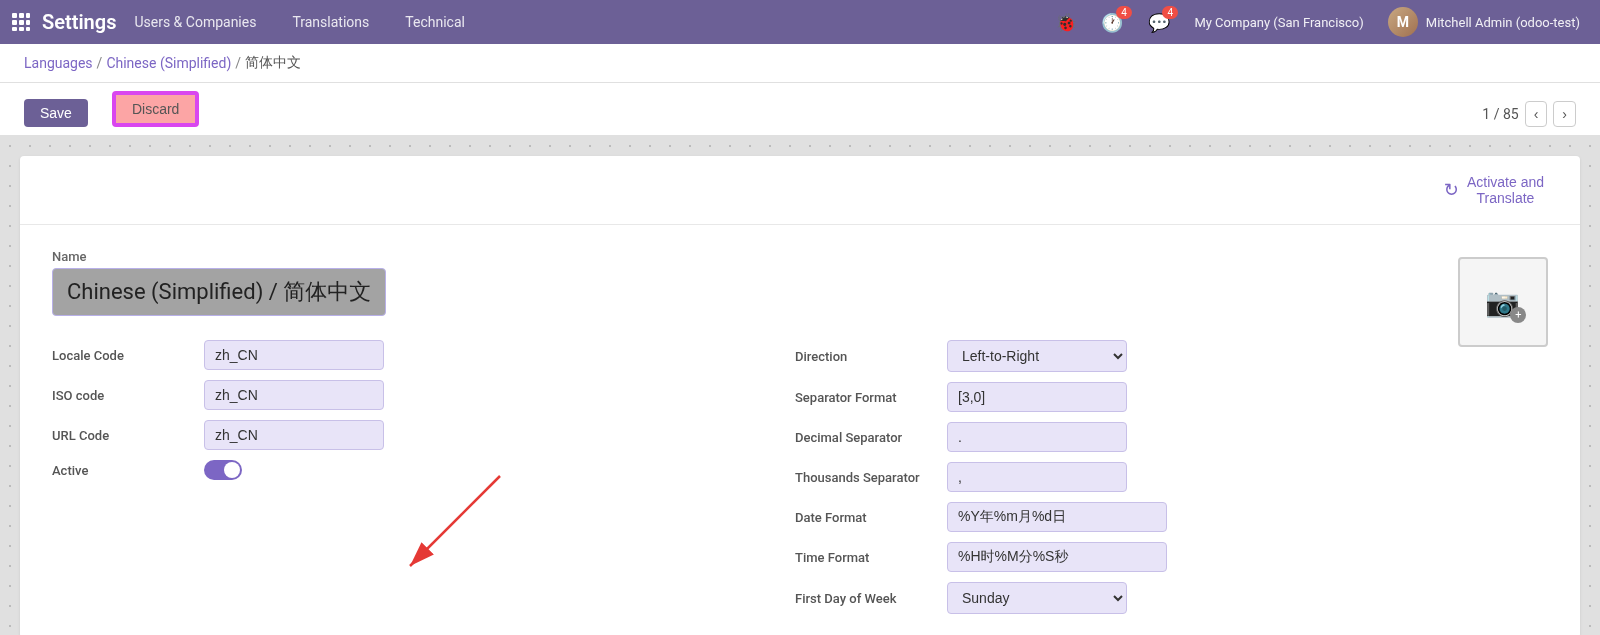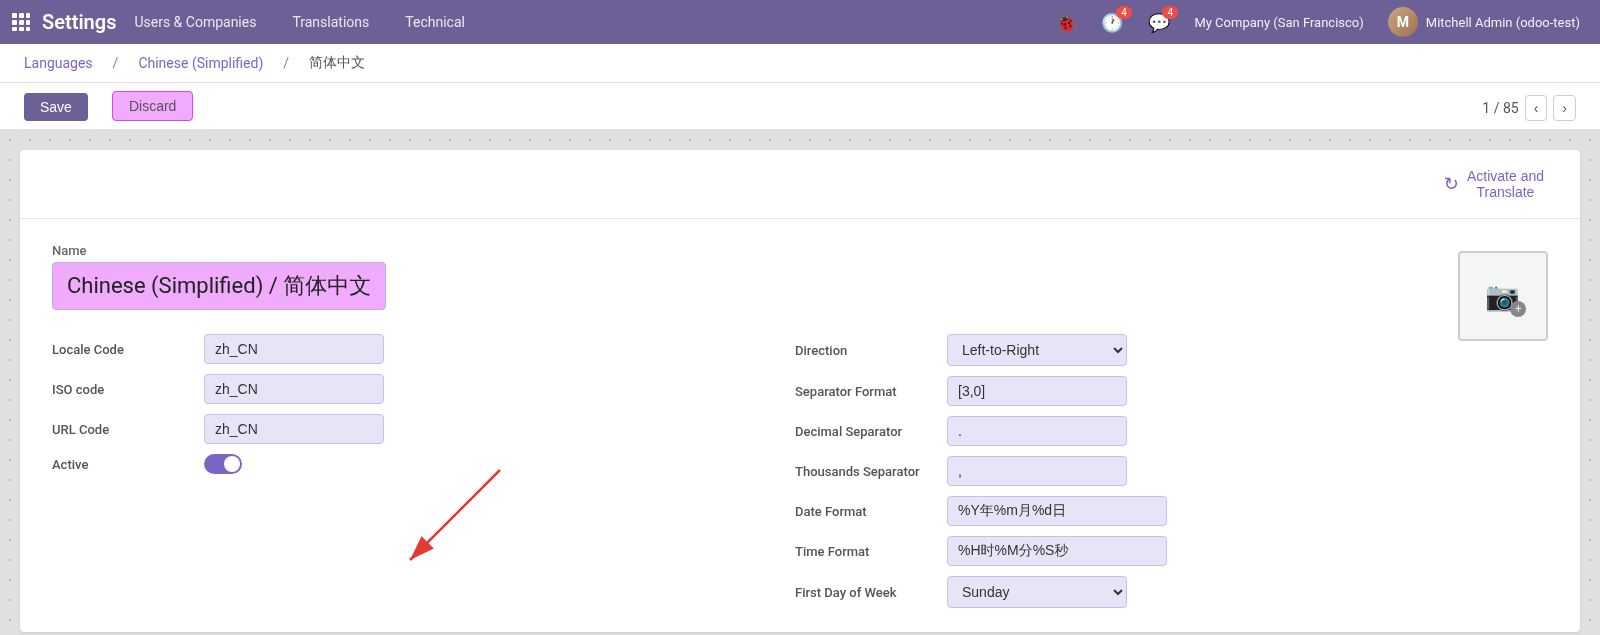--- a/index.html
+++ b/index.html
@@ -105,21 +105,21 @@
       font-weight: bold;
     }
 
     
     .breadcrumb-bar {
       background: white;
       padding: 10px 24px;
       display: flex;
       align-items: center;
       border-bottom: 1px solid #e0e0e0;
-      gap: 20px;
+      gap: 4px;
     }
     .breadcrumb-link {
       color: #7c66c4;
       cursor: pointer;
       text-decoration: none;
       font-size: 14px;
     }
     .breadcrumb-sep {
       color: #888;
       font-size: 14px;
@@ -141,23 +141,23 @@
     .btn-save {
       background: #6c6096;
       color: white;
       border: none;
       padding: 6px 16px;
       border-radius: 4px;
       cursor: pointer;
       font-size: 14px;
     }
     .btn-discard {
-      background: #f0abfc;
+      background: #fca5a5;
       color: #555;
-      border: 1px solid #d946ef;
+      border: 4px solid #d946ef;
       padding: 6px 16px;
       border-radius: 4px;
       cursor: pointer;
       font-size: 14px;
     }
     .pagination {
       margin-left: auto;
       display: flex;
       align-items: center;
       gap: 6px;
@@ -225,21 +225,21 @@
     .field-group {
       margin-bottom: 20px;
     }
     .field-label {
       font-size: 13px;
       color: #666;
       margin-bottom: 4px;
       font-weight: 500;
     }
     .field-name-value {
-      background: #f0abfc;
+      background: #a3a3a3;
       padding: 8px 14px;
       border-radius: 4px;
       font-size: 22px;
       font-weight: 400;
       color: #222;
       display: inline-block;
       border: 1px solid #b8b0e8;
     }
 
     

